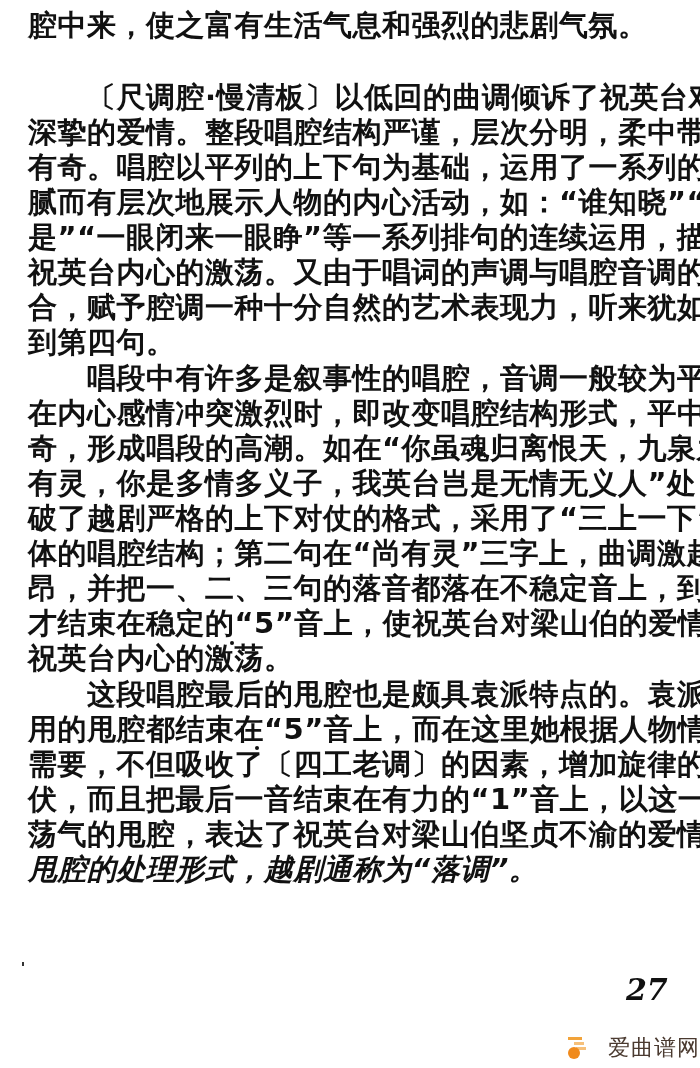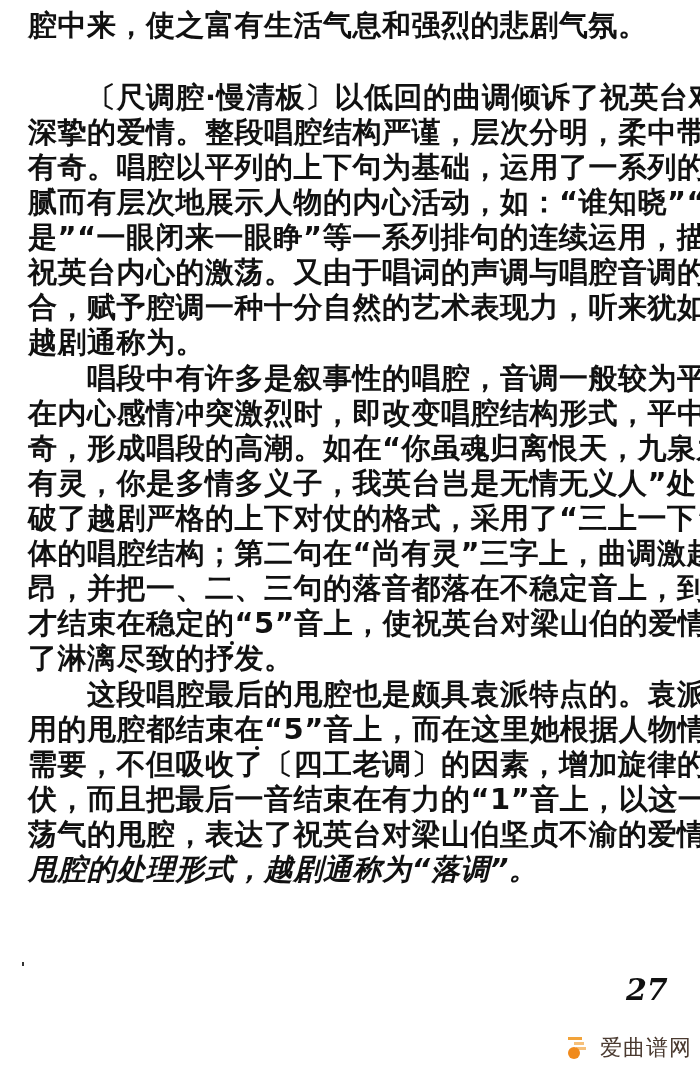--- a/index.html
+++ b/index.html
@@ -14,21 +14,21 @@
     font-size: 29px; line-height: 34px; white-space: nowrap;
     letter-spacing: 0.5px; font-weight: bold;
   }
   .line.just { text-align: justify; text-align-last: justify; }
   .page-number {
     position: absolute; left: 626px; top: 972px; font-size: 30px; font-weight: bold;
     font-style: italic; font-family: "DejaVu Serif", serif;
   }
   .watermark {
     position: absolute; left: 568px; top: 1034px; height: 28px;
-    display: flex; align-items: center; gap: 12px;
+    display: flex; align-items: center; gap: 20px;
   }
   .wm-icon { width: 20px; height: 22px; position: relative; }
   .wm-icon .bar { position: absolute; left: 0; width: 14px; height: 3px; background: #f2a33a; }
   .wm-icon .circ { position: absolute; left: 0; bottom: 0; width: 12px; height: 12px; border-radius: 50%; background: #f08a1c; }
   .wm-text { font-size: 22px; color: #4a3a30; font-family: "DejaVu Sans", sans-serif; letter-spacing: 1px; }
   .mark { position: absolute; background: #333; }
   .dot-under { position: absolute; width: 4px; height: 4px; border-radius: 50%; background: #111; }
 </style>
 </head>
 <body>
@@ -37,31 +37,31 @@
   <div class="mark" style="left:32px;top:31px;width:12px;height:2px;"></div>
 
   <div class="line" style="top:8px;">腔中来，使之富有生活气息和强烈的悲剧气氛。</div>
   <div class="line just" style="top:80px;">　　〔尺调腔·慢清板〕以低回的曲调倾诉了祝英台对梁山伯</div>
   <div class="line just" style="top:115px;">深挚的爱情。整段唱腔结构严谨，层次分明，柔中带刚，平中</div>
   <div class="line just" style="top:150px;">有奇。唱腔以平列的上下句为基础，运用了一系列的排句，细</div>
   <div class="line just" style="top:185px;">腻而有层次地展示人物的内心活动，如：“谁知晓”“莫不</div>
   <div class="line just" style="top:220px;">是”“一眼闭来一眼睁”等一系列排句的连续运用，描述了</div>
   <div class="line just" style="top:255px;">祝英台内心的激荡。又由于唱词的声调与唱腔音调的紧密结</div>
   <div class="line just" style="top:290px;">合，赋予腔调一种十分自然的艺术表现力，听来犹如在同观</div>
-  <div class="line" style="top:325px;">越剧通称为。</div>
+  <div class="line" style="top:325px;">到第四句。</div>
   <div class="line just" style="top:361px;">　　唱段中有许多是叙事性的唱腔，音调一般较为平稳，但</div>
   <div class="line just" style="top:396px;">在内心感情冲突激烈时，即改变唱腔结构形式，平中出</div>
   <div class="line just" style="top:431px;">奇，形成唱段的高潮。如在“你虽魂归离恨天，九泉之下尚</div>
   <div class="line just" style="top:466px;">有灵，你是多情多义子，我英台岂是无情无义人”处，唱腔打</div>
   <div class="line just" style="top:501px;">破了越剧严格的上下对仗的格式，采用了“三上一下”四句</div>
   <div class="line just" style="top:536px;">体的唱腔结构；第二句在“尚有灵”三字上，曲调激越上</div>
   <div class="line just" style="top:571px;">昂，并把一、二、三句的落音都落在不稳定音上，到第四句</div>
   <div class="line just" style="top:606px;">才结束在稳定的“5”音上，使祝英台对梁山伯的爱情得到</div>
   <div class="dot-under" style="left:230px;top:641px;"></div>
-  <div class="line" style="top:641px;">了淋漓尽致的抒发。</div>
+  <div class="line" style="top:641px;">祝英台内心的激荡。</div>
   <div class="line just" style="top:677px;">　　这段唱腔最后的甩腔也是颇具袁派特点的。袁派平时常</div>
   <div class="line just" style="top:712px;">用的甩腔都结束在“5”音上，而在这里她根据人物情绪的</div>
   <div class="dot-under" style="left:255px;top:746px;"></div>
   <div class="line just" style="top:747px;">需要，不但吸收了〔四工老调〕的因素，增加旋律的上下起</div>
   <div class="line just" style="top:782px;">伏，而且把最后一音结束在有力的“1”音上，以这一回肠</div>
   <div class="line just" style="top:817px;">荡气的甩腔，表达了祝英台对梁山伯坚贞不渝的爱情。这种</div>
   <div class="line" style="top:852px;font-style:italic;">甩腔的处理形式，越剧通称为“落调”。</div>
 
   <div class="mark" style="left:22px;top:962px;width:2px;height:4px;"></div>
 

